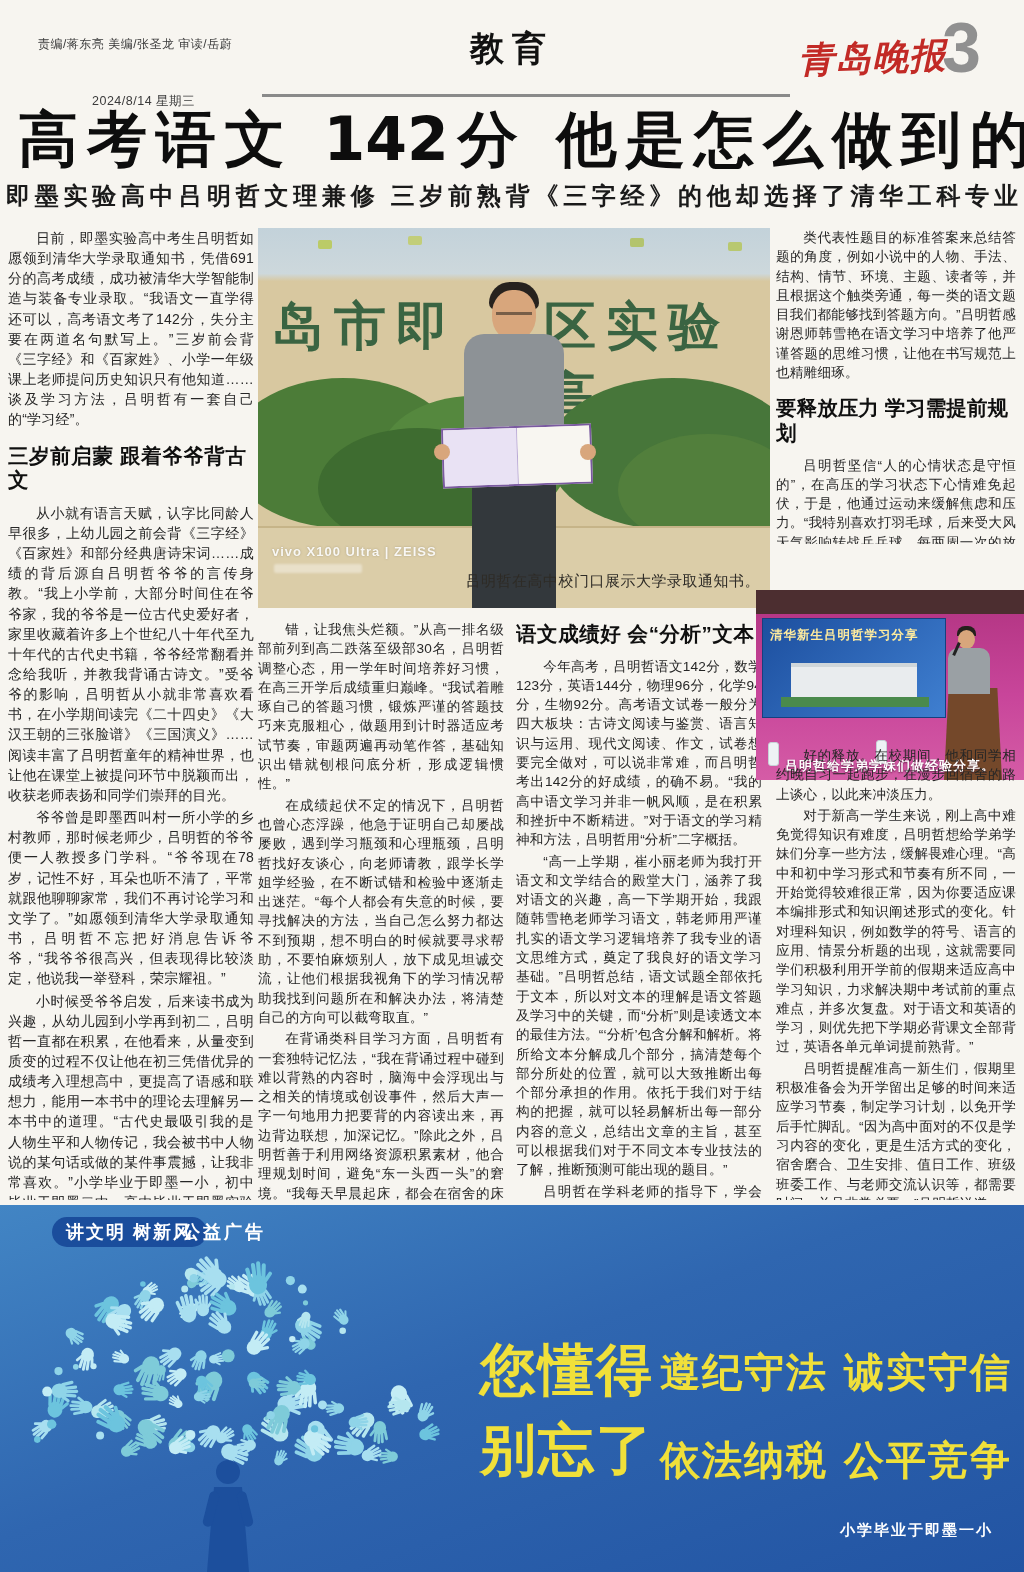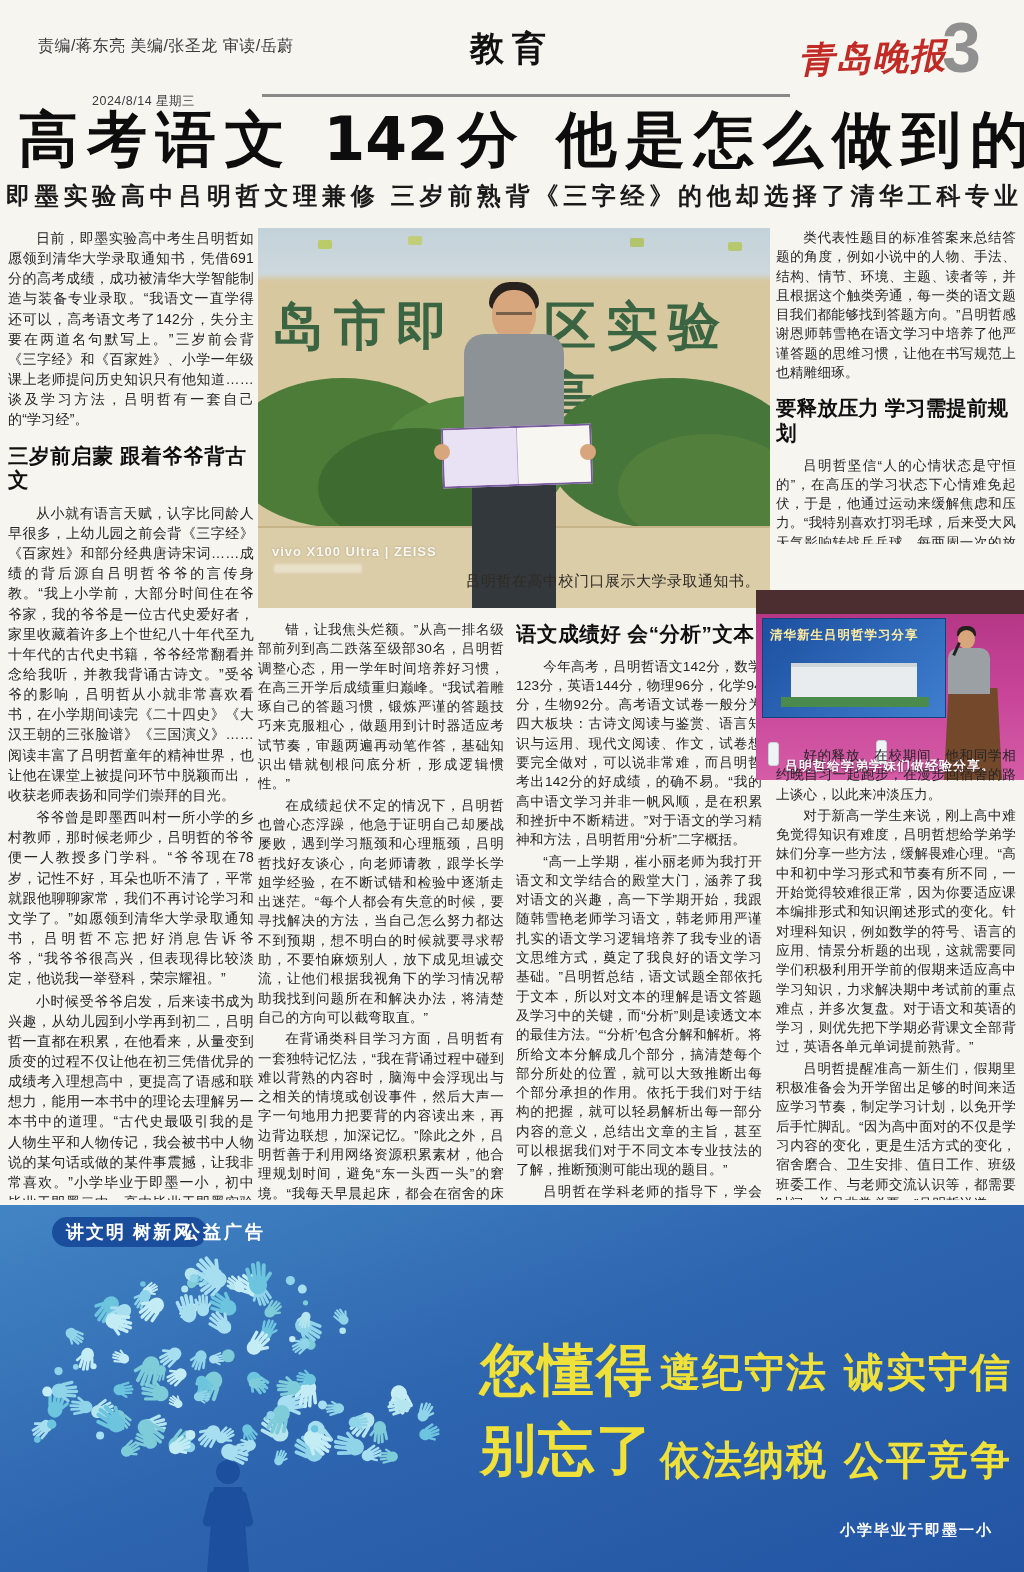--- a/index.html
+++ b/index.html
@@ -4,21 +4,21 @@
 <style>
   html,body{margin:0;padding:0;}
   body{
     width:1024px;height:1572px;position:relative;overflow:hidden;
     background:#f7f5f0;color:#222;
     font-family:"Liberation Sans","DejaVu Sans",sans-serif;
     -webkit-font-smoothing:antialiased;
   }
   .abs{position:absolute;}
   
-  .ed-line{left:38px;top:36px;font-size:16px;color:#3a3a3a;letter-spacing:.5px;}
+  .ed-line{left:38px;top:36px;font-size:12px;color:#3a3a3a;letter-spacing:.5px;}
   .date-line{left:92px;top:58px;font-size:12.5px;color:#3a3a3a;letter-spacing:.5px;margin-top:35px;}
   .section-title{left:0;top:26px;width:1024px;text-align:center;font-size:34px;font-weight:bold;letter-spacing:8px;color:#111;}
   .header-rule{left:262px;top:94px;width:528px;height:3px;background:#8a8a8a;}
   .masthead{left:798px;top:34px;font-size:36px;font-weight:bold;font-style:italic;color:#c22a26;font-family:"DejaVu Serif","Liberation Serif",serif;transform:rotate(-2deg);letter-spacing:1px;}
   .page-num{left:942px;top:8px;font-size:70px;font-weight:bold;color:#909090;font-family:"Liberation Sans",sans-serif;}
   
   .headline{left:18px;top:100px;width:1012px;font-size:60px;font-weight:900;color:#0d0d0d;white-space:nowrap;letter-spacing:0px;text-align:justify;text-align-last:justify;font-family:"DejaVu Sans","Liberation Sans",sans-serif;}
   .subheadline{left:6px;top:180px;width:1012px;font-size:24px;font-weight:bold;color:#1a1a1a;text-align:justify;text-align-last:justify;}
   
   .col{overflow:hidden;text-align:justify;color:#262626;}

